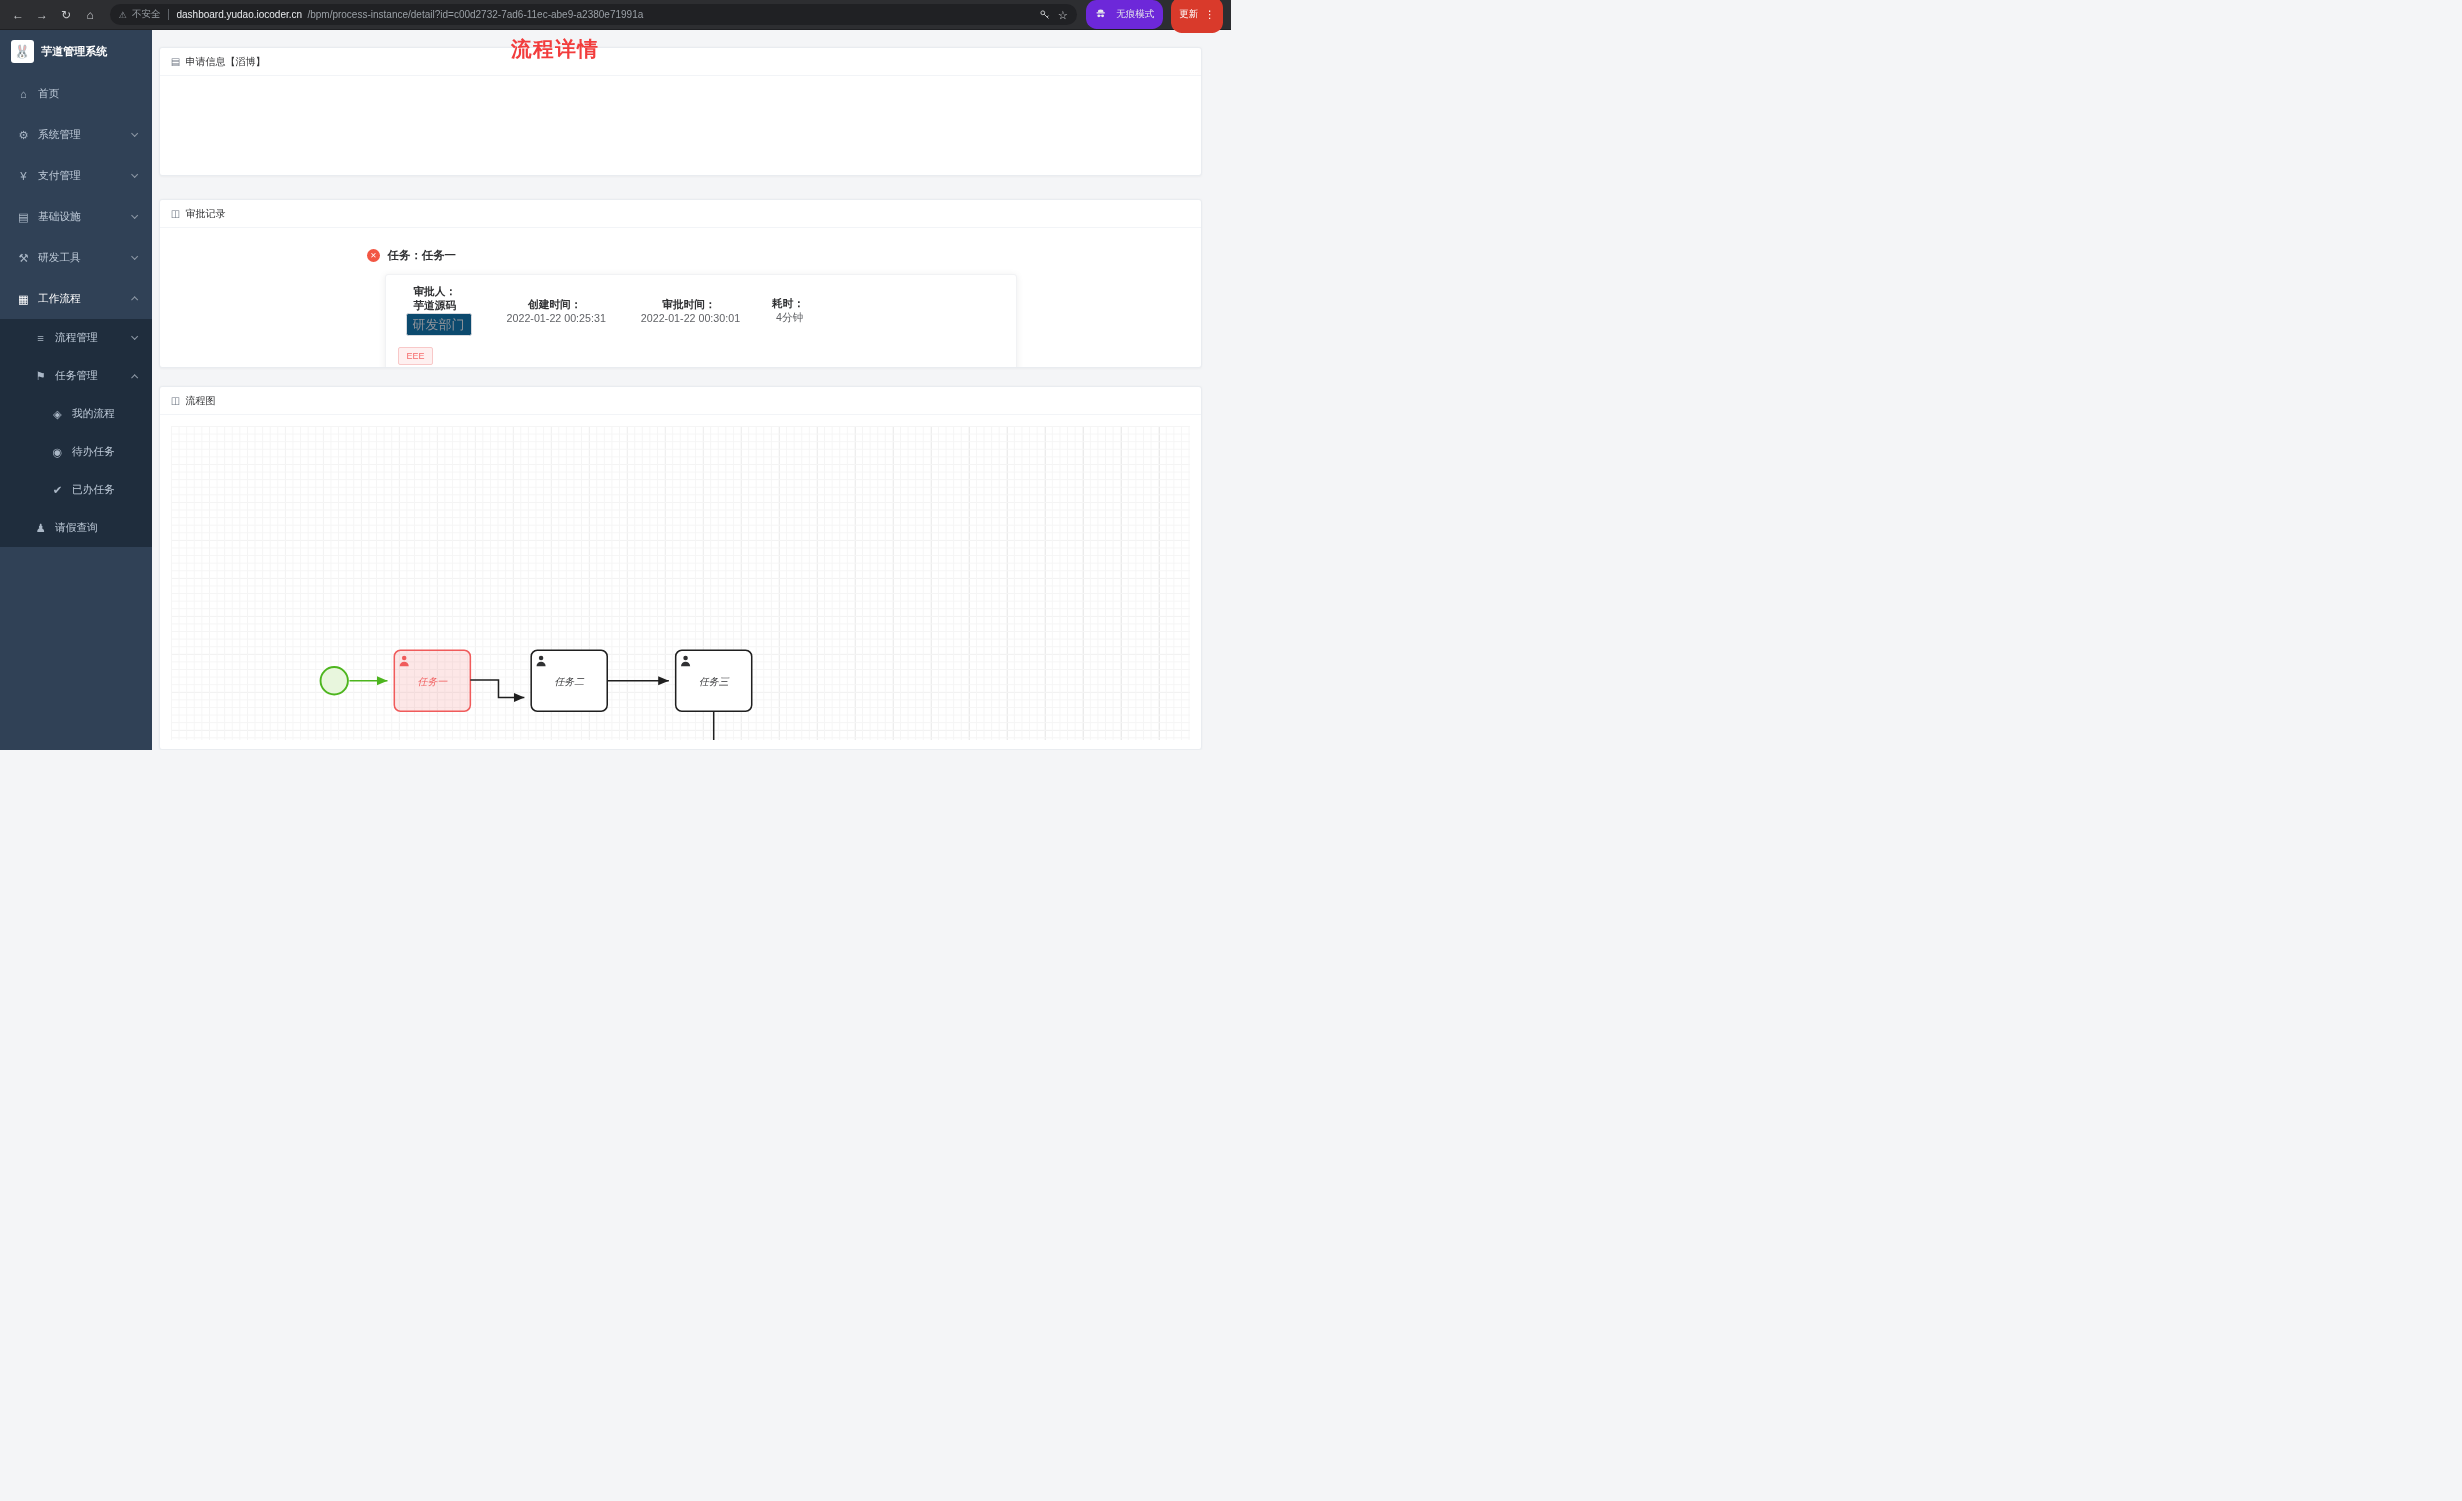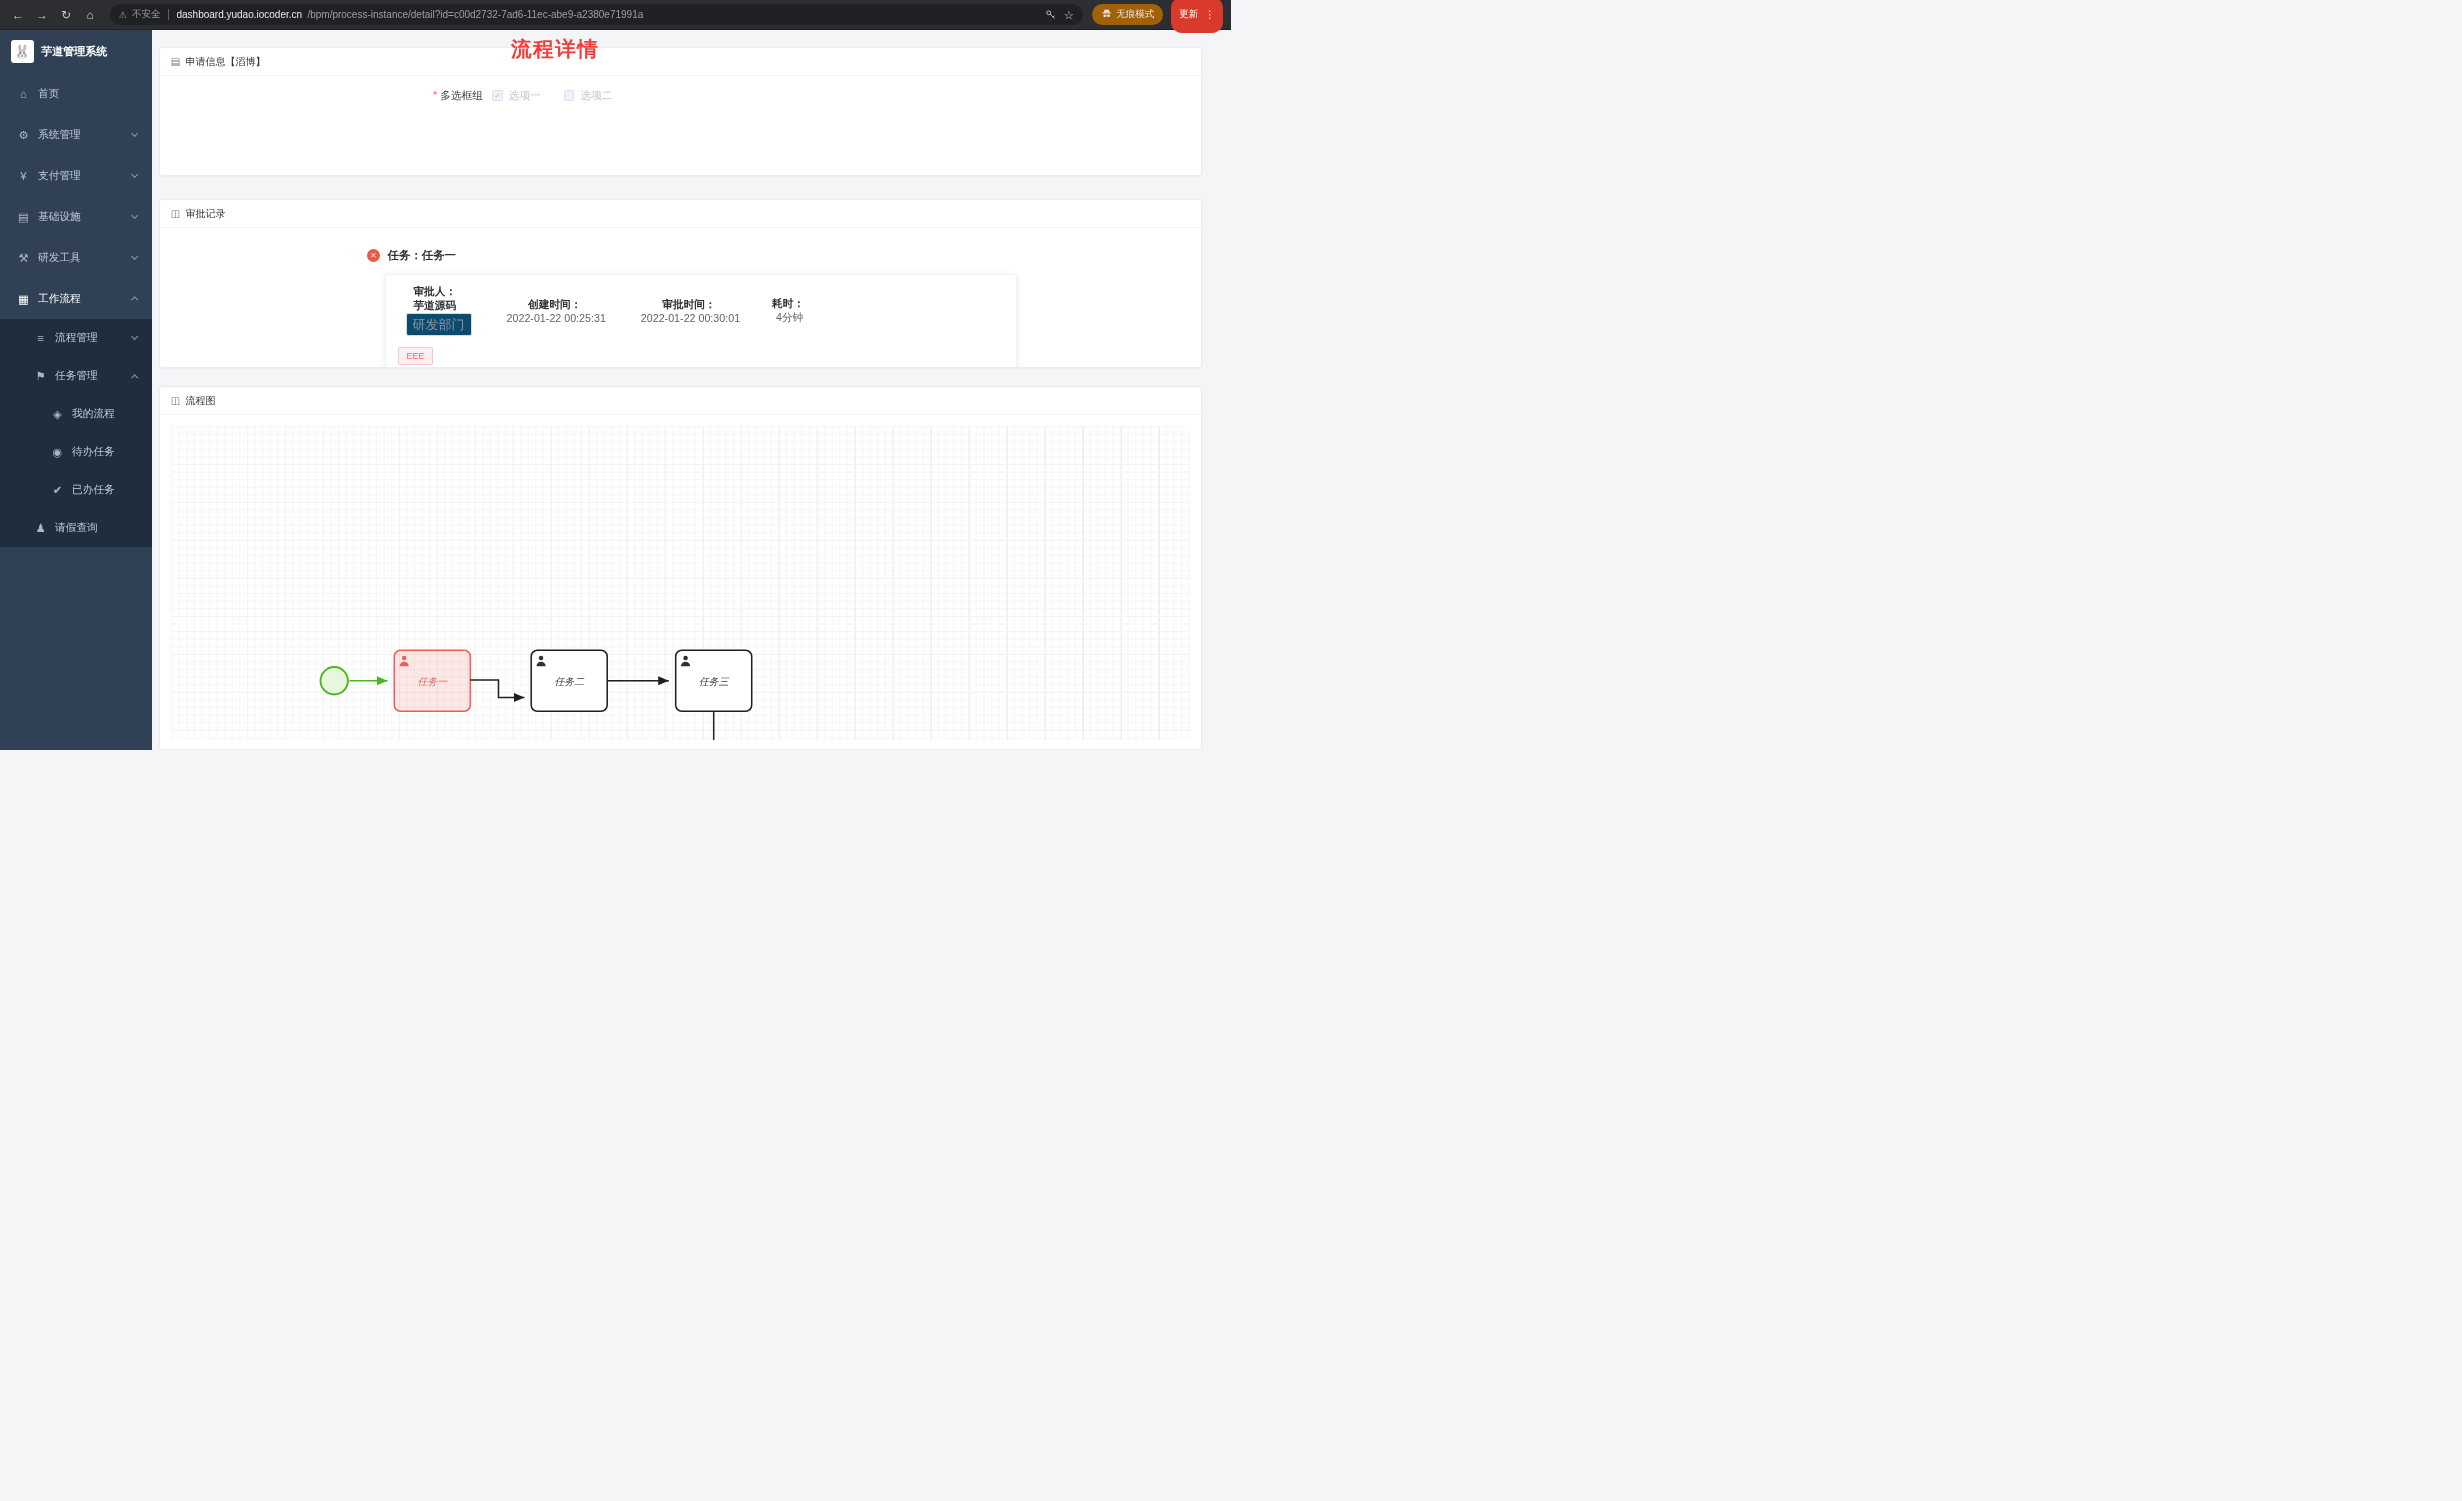--- a/index.html
+++ b/index.html
@@ -14,22 +14,22 @@
     justify-content:center; color:#c9cbce; font-size:12px; cursor:pointer; flex:0 0 auto; }
   .omnibox { flex:1; height:21px; background:#202124; border-radius:10.7px; margin:0 6px;
     display:flex; align-items:center; padding:0 9px; gap:5.3px; color:#9aa0a6; font-size:9.5px; min-width:0; }
   .omni-warn { font-size:9px; color:#9aa0a6; }
   .omni-sep { width:0.8px; height:10.7px; background:#5f6368; margin:0 2.3px; flex:0 0 auto; }
   .omni-domain { color:#e8eaed; font-size:10px; white-space:nowrap; }
   .omni-path { color:#9aa0a6; font-size:10px; white-space:nowrap; overflow:hidden; text-overflow:ellipsis; flex:1; }
   .omni-right { display:flex; align-items:center; gap:7.6px; margin-left:auto; flex:0 0 auto; }
   .key-icon svg { display:block; }
   .star-icon { color:#c9cbce; font-size:11.4px; }
-  .incog-pill { height:21px; background:#a16207; border-radius:10.7px; color:#e8eaed;
-    display:flex; align-items:center; gap:4px; padding:0 9px; font-size:9.5px; flex:0 0 auto; }
+  .incog-pill { height:29px; background:#6d28d9; border-radius:10.7px; color:#e8eaed;
+    display:flex; align-items:center; gap:10px; padding:0 9px; font-size:9.5px; flex:0 0 auto; }
   .update-pill { height:36px; background:#d93a2b; border-radius:10.7px; color:#fff;
     display:flex; align-items:center; gap:6px; padding:0 8.4px; font-size:9.5px; margin-left:4.6px; flex:0 0 auto; cursor:pointer; }
   .dots { font-size:10.7px; color:#fff; }
 
   
   .sidebar { position:absolute; top:30px; left:0; width:152px; height:720px;
     background:#304156; color:#bfcbd9; z-index:40; }
   .logo-row { height:43px; display:flex; align-items:center; padding-left:10.7px; gap:7.6px; }
   .logo-avatar { width:23px; height:23px; border-radius:3px; background:#fff;
     display:flex; align-items:center; justify-content:center; font-size:13px; overflow:hidden; }
@@ -223,35 +223,20 @@
 
 <div class="main">
   <div class="page-title">流程详情</div>
 
   <div class="card card-apply">
     <div class="card-header">
       <span class="header-icon">▤</span>
       <span>申请信息【滔博】</span>
     </div>
     <div class="apply-body">
-      <div class="form-row">
-        <span class="form-label">
-          <span class="required">*</span><span>多选框组</span>
-        </span>
-        <span class="cb-group">
-          <span class="cb">
-            <span class="cb-box checked"></span>
-            <span class="cb-label">选项一</span>
-          </span>
-          <span class="cb">
-            <span class="cb-box"></span>
-            <span class="cb-label">选项二</span>
-          </span>
-        </span>
-      </div>
     </div>
   </div>
 
   <div class="card card-approval">
     <div class="card-header">
       <span class="header-icon">◫</span>
       <span>审批记录</span>
     </div>
     <div class="approval-body">
       <div class="task-line">

